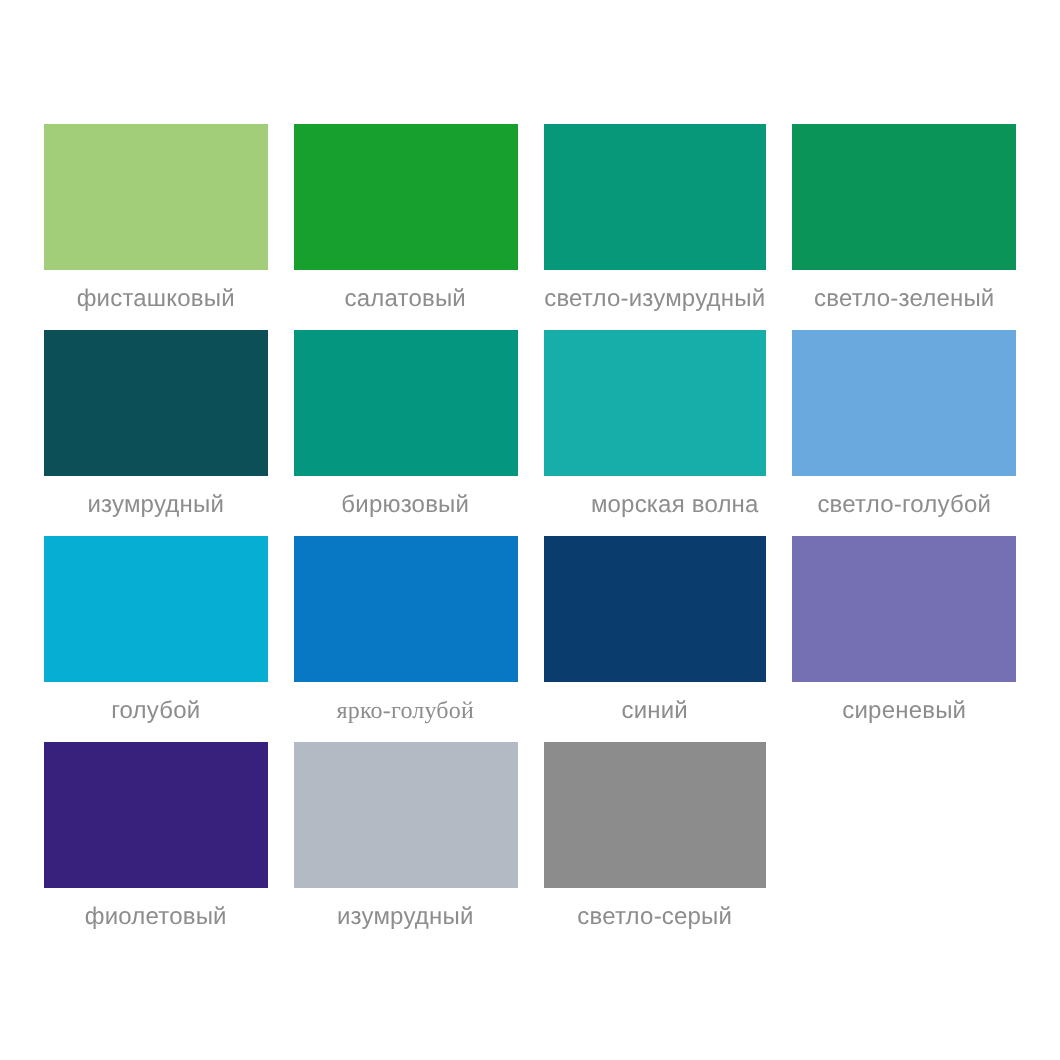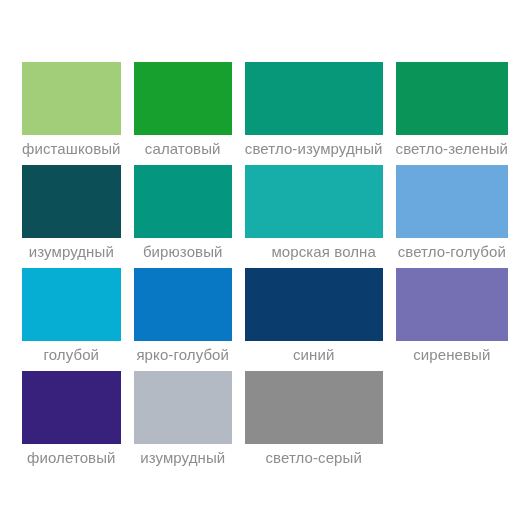--- a/index.html
+++ b/index.html
@@ -29,21 +29,21 @@
     flex-direction: column;
     align-items: center;
   }
   .swatch-chip {
     width: 100%;
     height: 73px;
     flex: 0 0 73px;
   }
   .swatch-label {
     margin-top: 8px;
-    font-size: 15px;
+    font-size: 12px;
     line-height: 12px;
     color: #8d8d8d;
     text-align: center;
     white-space: nowrap;
     letter-spacing: 0.1px;
   }
 </style>
 </head>
 <body style="background: rgb(255, 255, 255);">
 
@@ -79,21 +79,21 @@
     <div class="swatch-cell">
       <div class="swatch-chip" style="background-color: rgb(106, 169, 222);"></div>
       <div class="swatch-label" style="color: rgb(141, 141, 141);">светло-голубой</div>
     </div>
     <div class="swatch-cell">
       <div class="swatch-chip" style="background-color: rgb(6, 174, 212);"></div>
       <div class="swatch-label" style="color: rgb(141, 141, 141); text-align: right;">голубой</div>
     </div>
     <div class="swatch-cell">
       <div class="swatch-chip" style="background-color: rgb(8, 120, 196);"></div>
-      <div class="swatch-label" style="color: rgb(141, 141, 141);">ярко-голубой</div>
+      <div class="swatch-label" style="color: rgb(141, 141, 141); font-family: Liberation Serif, serif;">ярко-голубой</div>
     </div>
     <div class="swatch-cell">
       <div class="swatch-chip" style="background-color: rgb(10, 60, 110);"></div>
       <div class="swatch-label" style="color: rgb(141, 141, 141);">синий</div>
     </div>
     <div class="swatch-cell">
       <div class="swatch-chip" style="background-color: rgb(117, 112, 179);"></div>
       <div class="swatch-label" style="color: rgb(141, 141, 141);">сиреневый</div>
     </div>
     <div class="swatch-cell">

